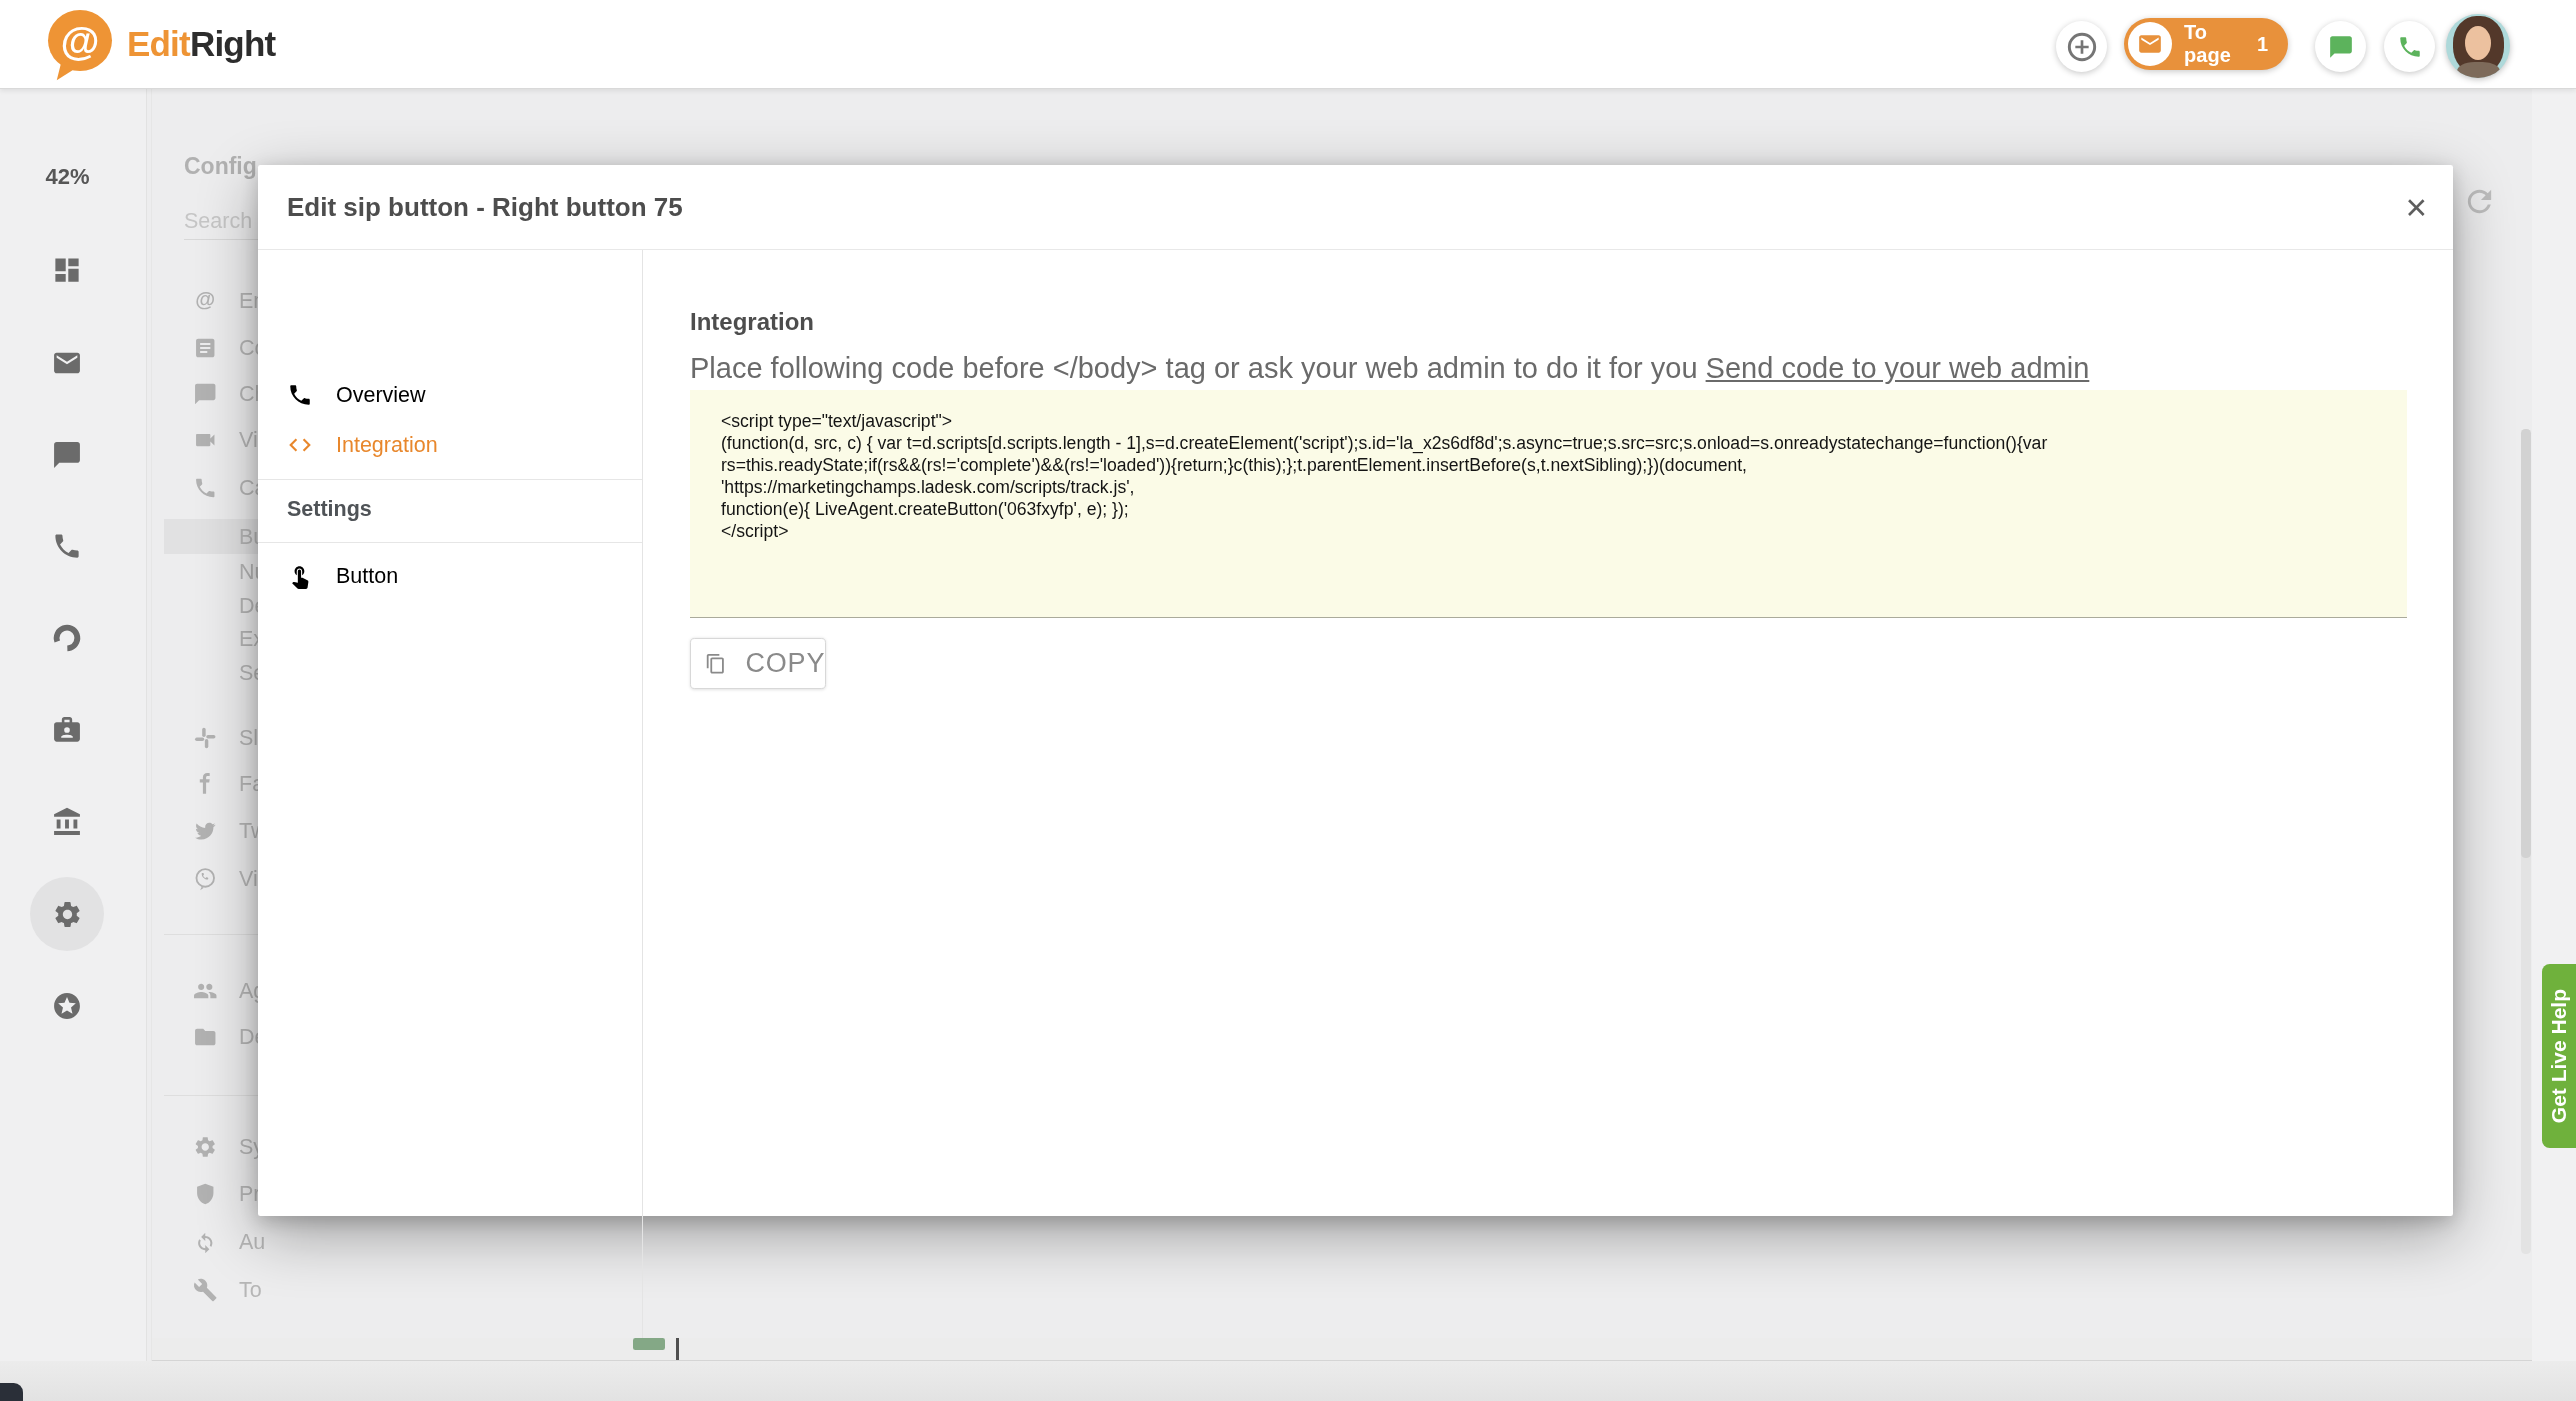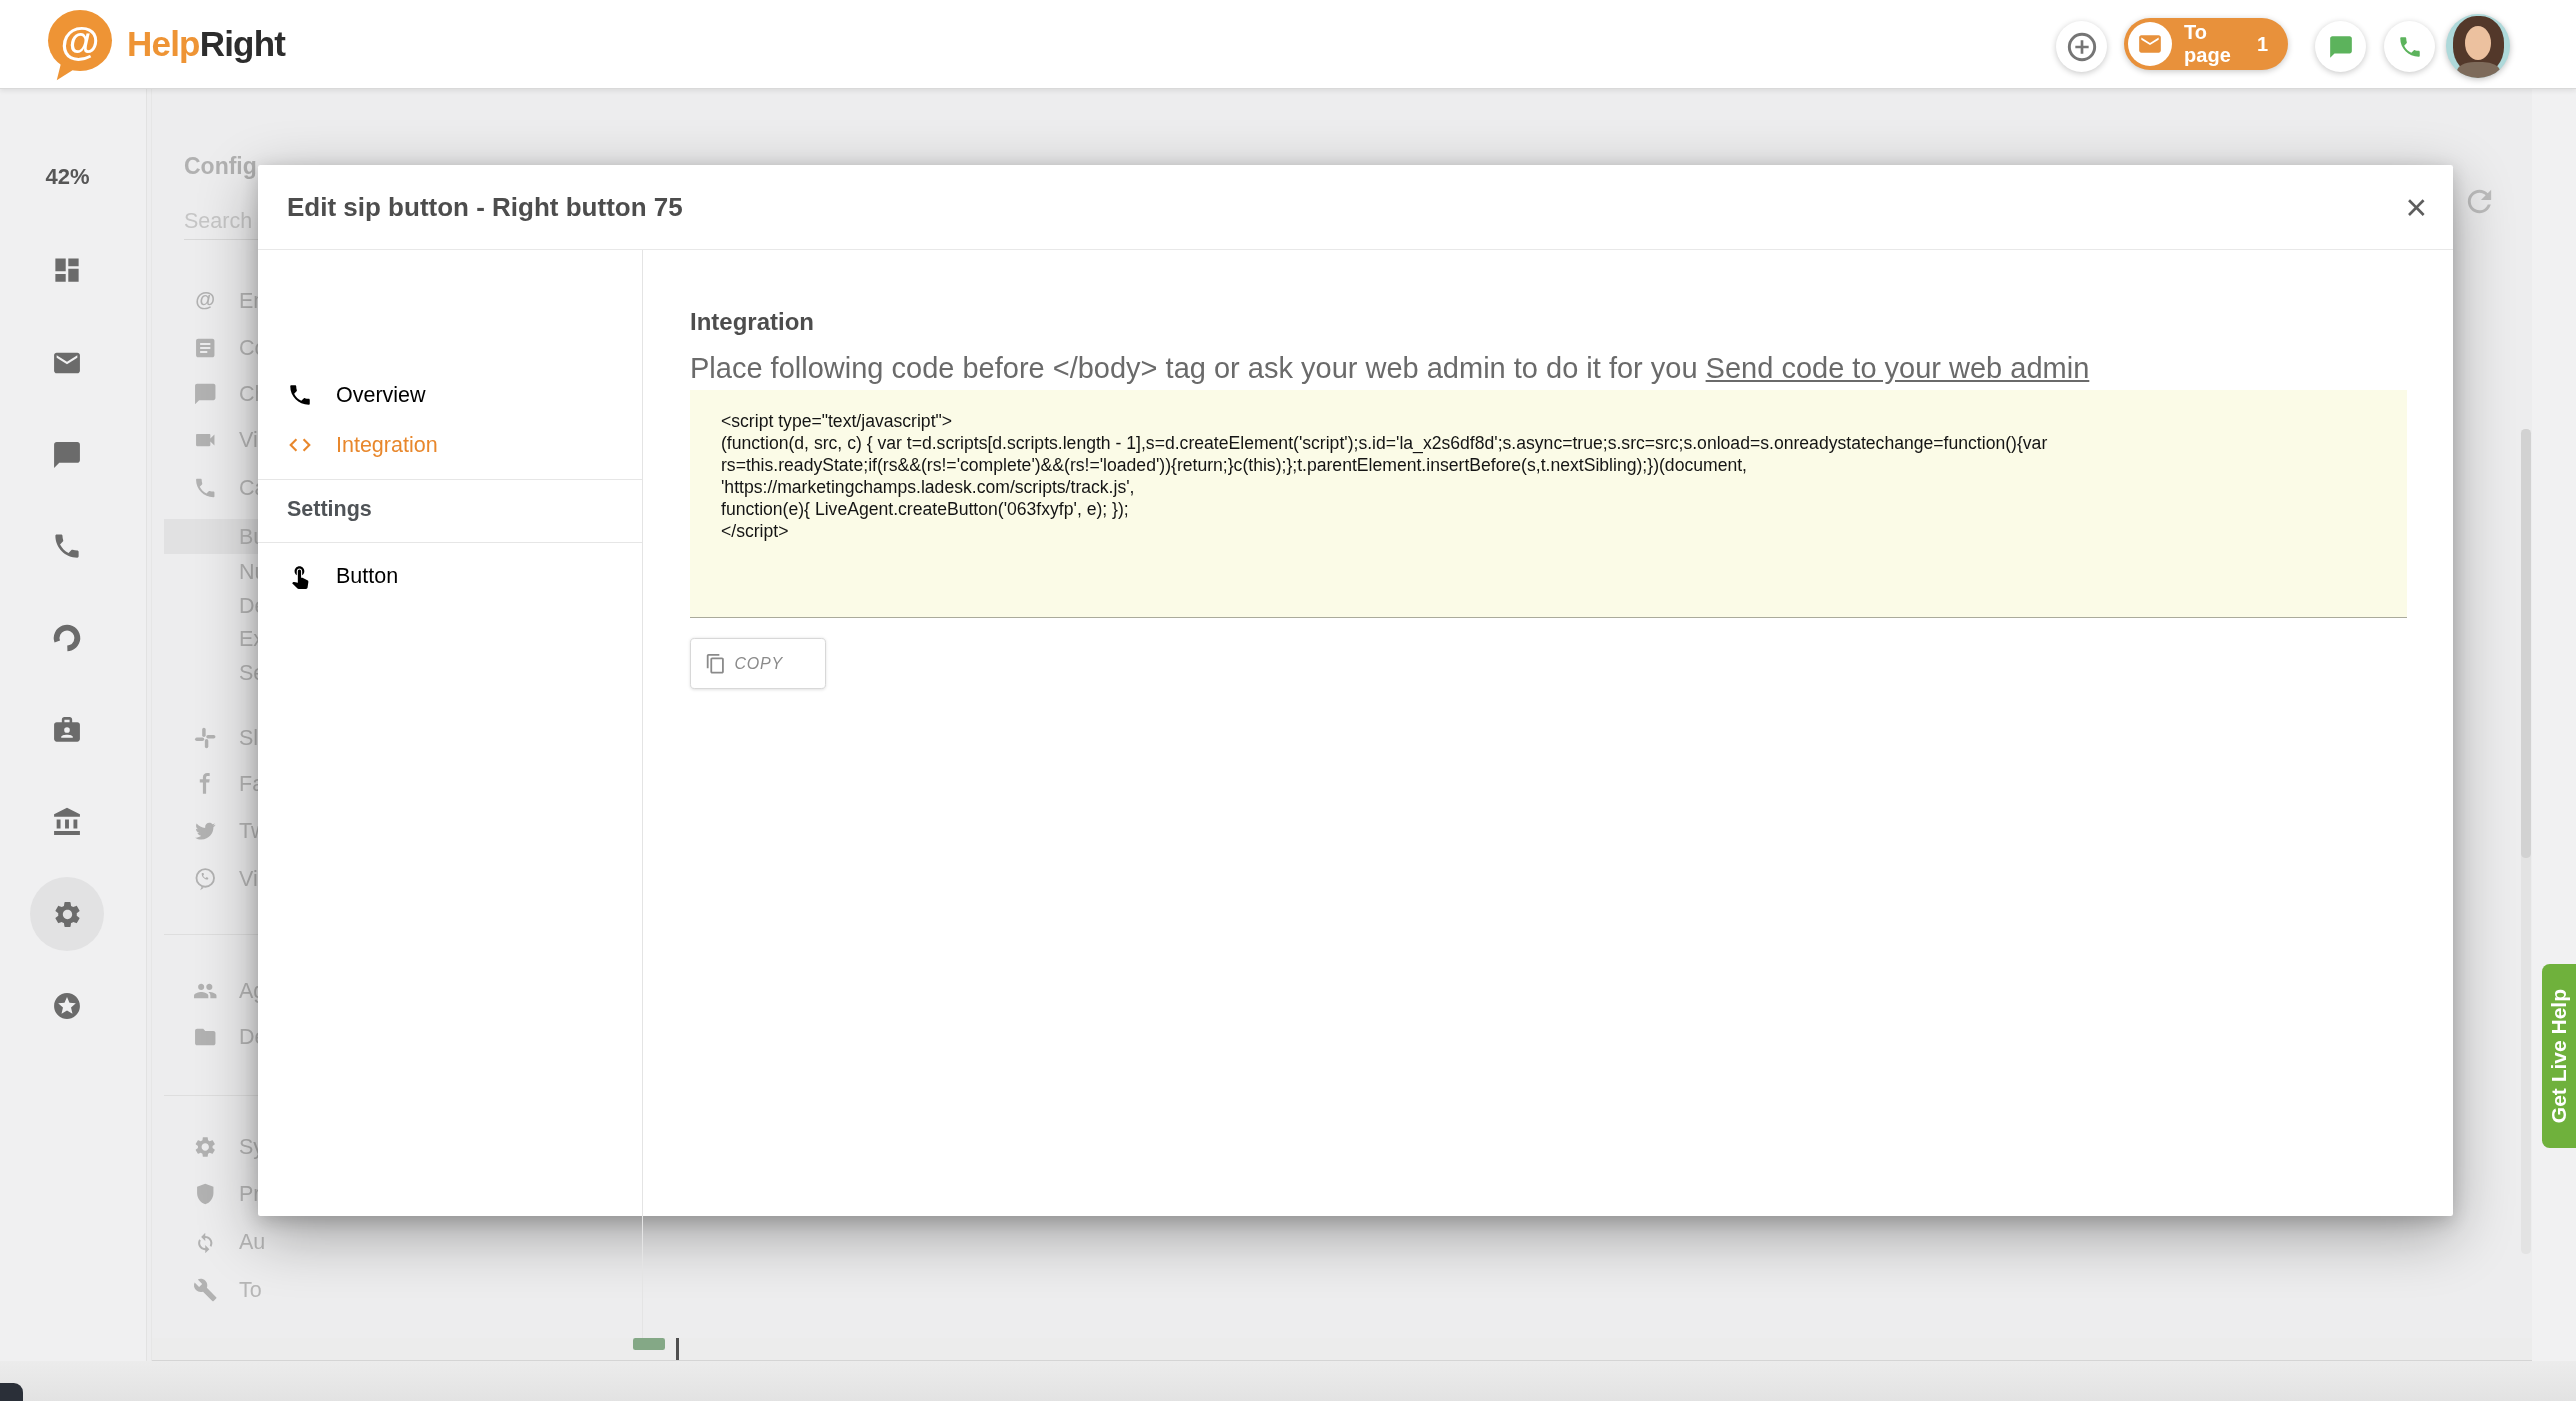--- a/index.html
+++ b/index.html
@@ -78,39 +78,39 @@
   .mc-para{position:absolute;left:432px;top:187px;font-size:29px;color:#6a6a6a;white-space:nowrap;}
   .mc-para a, .mc-note a{color:#6a6a6a;text-decoration:underline;cursor:pointer;}
   .codebox{position:absolute;left:432px;top:225px;width:1717px;height:228px;box-sizing:border-box;
            background:#fbfbe7;border-bottom:1.5px solid #aaaa9b;padding:20px 31px;overflow:hidden;}
   .codebox pre{margin:0;font-family:"Liberation Sans",sans-serif;font-size:17.6px;line-height:22px;color:#141414;
                white-space:pre-wrap;word-break:break-all;}
   .copybtn{position:absolute;left:432px;top:473px;width:136px;height:51px;box-sizing:border-box;background:#fff;
            border:0.8px solid #d8d8d8;border-radius:4.6px;box-shadow:0 0.8px 3.1px rgba(0,0,0,.12);
            display:flex;align-items:center;cursor:pointer;}
   .copybtn .ic{margin-left:14px;color:#8a8a8a;display:flex;}
-  .copybtn .lb{margin-left:8px;font-size:16px;color:#8a8a8a;letter-spacing:0.8px;font-style:italic;}
+  .copybtn .lb{margin-left:19px;font-size:27px;color:#8a8a8a;letter-spacing:0.8px;}
   .mc-note{position:absolute;left:432px;top:539px;font-size:21px;color:#6a6a6a;white-space:nowrap;}
   
   .helptab{position:absolute;left:2542px;top:964px;width:34px;height:184px;background:#6fb13c;
            border-radius:7.7px 0 0 7.7px;z-index:25;cursor:pointer;display:flex;align-items:center;justify-content:center;}
   .helptab span{writing-mode:vertical-rl;transform:rotate(180deg);color:#fff;font-size:21px;font-weight:bold;
                 white-space:nowrap;}
 </style>
 </head>
 <body>
 
 <div id="root">
 
   <div class="topbar">
     <div class="logo-bubble">
       <span class="logo-at">@</span>
     </div>
     <div class="logo-text">
-      <span class="logo-live">Help</span>
+      <span class="logo-live">Edit</span>
         <span class="logo-agent">Right</span>
     </div>
 
     <div class="hdr-circle" style="left:2056px;">
       <span id="ic-plus">
           <svg width="32" height="32" viewBox="0 0 24 24" fill="#757575" style="display:block;color:#757575">
             <circle cx="12" cy="12" r="9.5" fill="none" stroke="currentColor" stroke-width="2.2"></circle>
             <path d="M11 7h2v4h4v2h-4v4h-2v-4H7v-2h4z"></path>
           </svg>
         </span>

